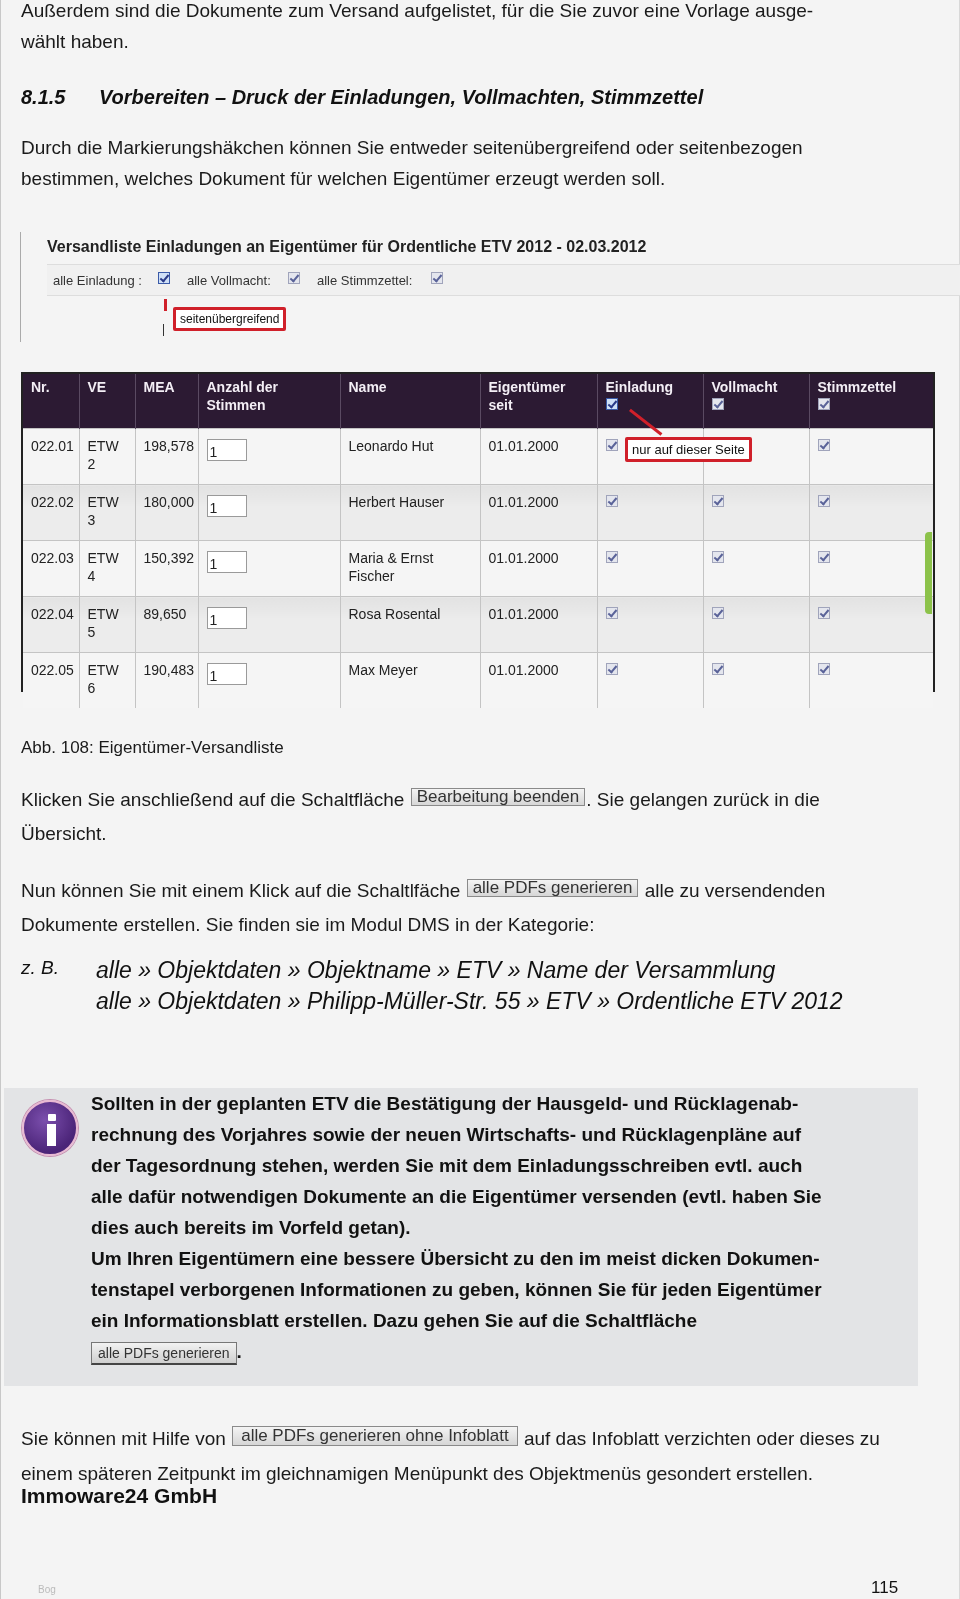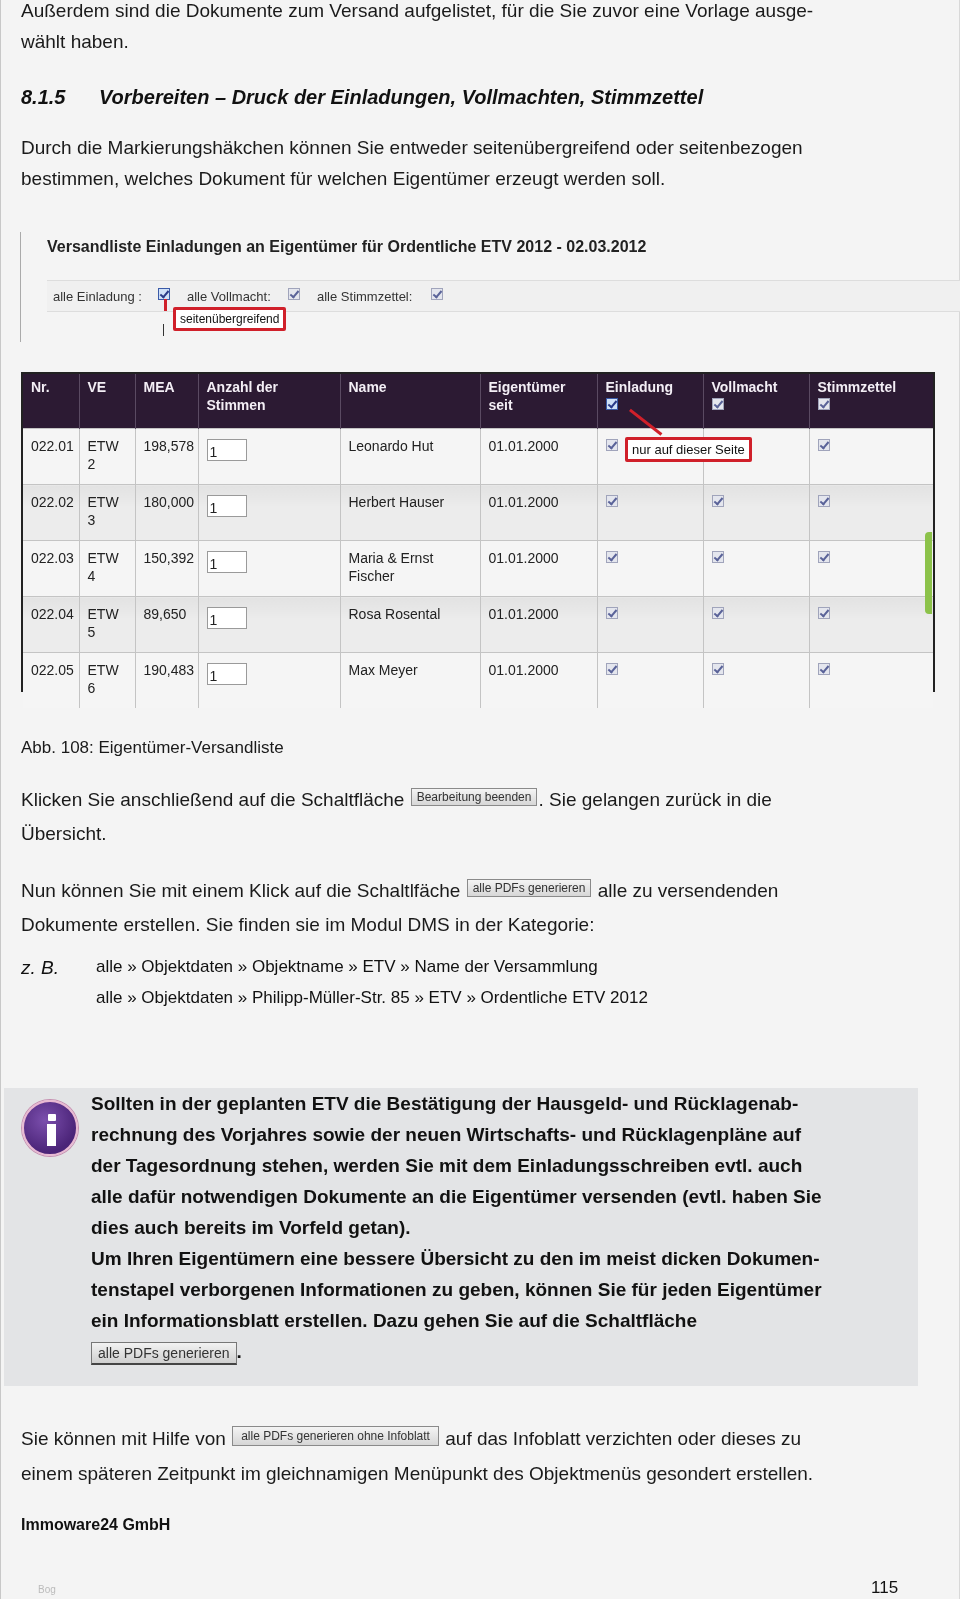--- a/index.html
+++ b/index.html
@@ -25,21 +25,21 @@
   
   .shot1 {
     position:absolute; left:20px; top:232px; width:940px; height:110px;
     border-left:1px solid #aaa;
   }
   .shot1-title {
     position:absolute; left:26px; top:6px;
     font-size:16px; font-weight:bold; color:#222;
   }
   .shot1-bar {
-    position:absolute; left:26px; top:48px; right:0; height:30px;
+    position:absolute; left:26px; top:32px; right:0; height:30px;
     background:#f0f0f0; border-top:1px solid #ddd; border-bottom:1px solid #ddd;
   }
   .shot1-bar .lbl { position:absolute; top:8px; font-size:13px; color:#333; }
   .cb {
     display:inline-block; width:12px; height:12px;
     border:1px solid #8a8fb0; background:#dfe3f0;
     position:absolute; box-sizing:border-box;
   }
   .cb::after {
     content:""; position:absolute; left:3px; top:0px; width:3px; height:7px;
@@ -80,26 +80,26 @@
   td .cb, th .cb { position:relative; display:inline-block; margin-top:2px; }
   .scroll-tab {
     position:absolute; left:925px; top:532px; width:7px; height:82px;
     background:#8cc24a; border-radius:4px 0 0 4px;
   }
 
   .inline-btn {
     display:inline-block; vertical-align:middle;
     background:linear-gradient(#f4f4f4, #d6d6d6);
     border:1px solid #8a8a8a; color:#333;
-    font-size:12px; line-height:14px; padding:1px 5px; margin:8px 1px;
+    font-size:17px; line-height:14px; padding:1px 5px; margin:8px 1px;
     position:relative; top:-4px;
   }
 
   .zb-label { position:absolute; left:21px; font-size:19px; font-style:italic; }
-  .zb-path { position:absolute; left:96px; font-size:17px; }
+  .zb-path { position:absolute; left:96px; font-size:23px; font-style:italic; }
 
   .note {
     position:absolute; left:4px; top:1088px; width:914px; height:298px;
     background:#e3e4e6;
   }
   .note-icon {
     position:absolute; left:18px; top:12px; width:56px; height:56px;
     border-radius:50%; background:radial-gradient(circle at 40% 35%, #7b4fad, #4b2478 70%);
     border:2px solid #e9b9d3; box-sizing:border-box;
     box-shadow:0 0 0 1px #c58fb0;
@@ -110,21 +110,21 @@
     position:absolute; left:87px; top:0; width:800px;
     font-size:19px; font-weight:bold; line-height:31px; color:#111;
   }
   .note-btn {
     display:inline-block; background:linear-gradient(#f2f2f2, #cfcfcf);
     border:1px solid #777; border-bottom:2px solid #444; font-weight:normal;
     font-size:14px; line-height:18px; padding:1px 6px; color:#333;
   }
 
   .footer-faint { position:absolute; left:38px; top:1584px; font-size:10px; color:#bbb; }
-  .footer-company { position:absolute; left:21px; top:1516px; font-size:16px; font-weight:bold; color:#111; }
+  .footer-company { position:absolute; left:21px; top:1484px; font-size:21px; font-weight:bold; color:#111; }
   .footer-page { position:absolute; left:871px; top:1578px; font-size:17px; color:#111; }
 </style>
 </head>
 <body>
 
 <div class="page-border-left"></div>
 <div class="page-border-right"></div>
 
 <div class="p" style="top:-5px;">
   <div>Außerdem sind die Dokumente zum Versand aufgelistet, für die Sie zuvor eine Vorlage ausge-</div>
@@ -278,21 +278,21 @@
   <div>
     <span>Nun können Sie mit einem Klick auf die Schaltlfäche</span>
     <span class="inline-btn">alle PDFs generieren</span>
     <span>alle zu versendenden</span>
   </div>
   <div>Dokumente erstellen. Sie finden sie im Modul DMS in der Kategorie:</div>
 </div>
 
 <div class="zb-label" style="top:957px;">z. B.</div>
 <div class="zb-path" style="top:957px;">alle » Objektdaten » Objektname » ETV » Name der Versammlung</div>
-<div class="zb-path" style="top:988px;">alle » Objektdaten » Philipp-Müller-Str. 85 » ETV » Ordentliche ETV 2012</div>
+<div class="zb-path" style="top:988px;">alle » Objektdaten » Philipp-Müller-Str. 55 » ETV » Ordentliche ETV 2012</div>
 
 <div class="note">
   <div class="note-icon">
     <div class="dot"></div>
       <div class="stem"></div>
   </div>
   <div class="note-text">
     <div>Sollten in der geplanten ETV die Bestätigung der Hausgeld- und Rücklagenab-</div>
     <div>rechnung des Vorjahres sowie der neuen Wirtschafts- und Rücklagenpläne auf</div>
     <div>der Tagesordnung stehen, werden Sie mit dem Einladungsschreiben evtl. auch</div>

